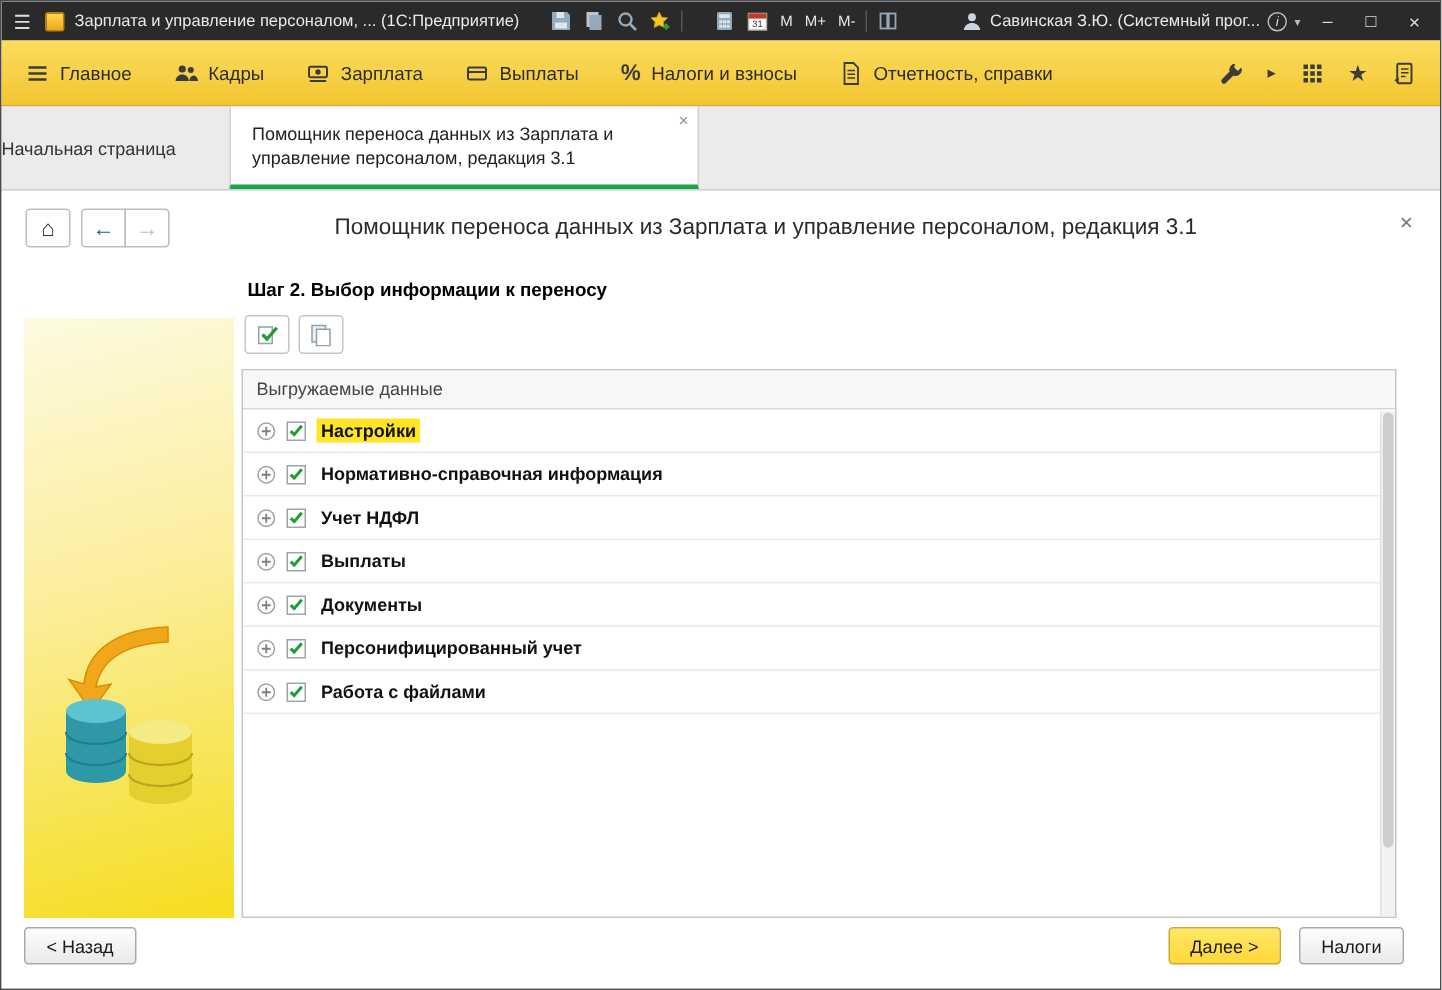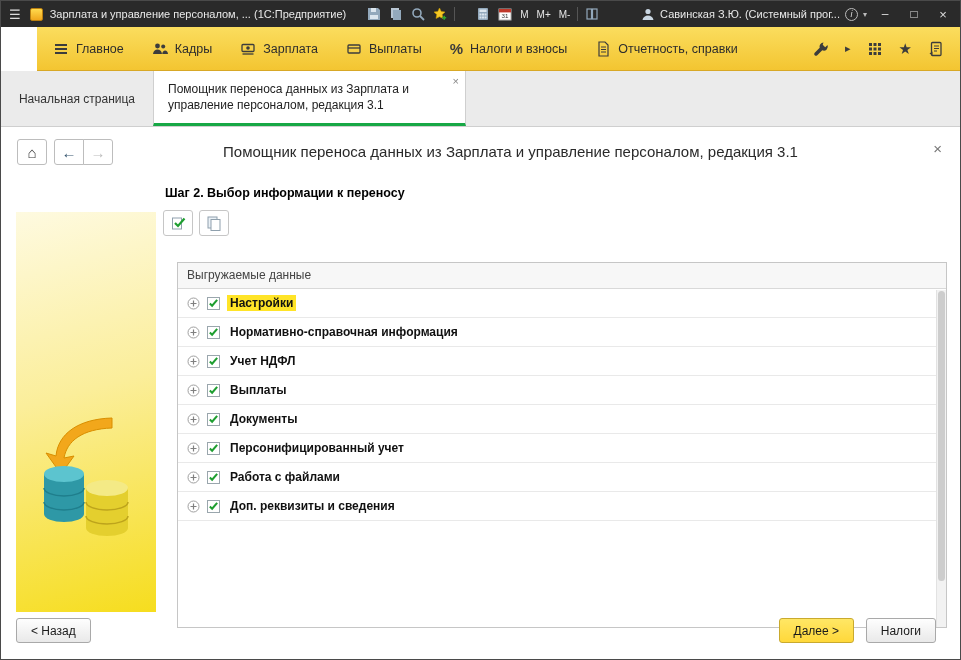--- a/index.html
+++ b/index.html
@@ -15,52 +15,52 @@
   .tb-sep{width:1px;height:14px;background:#555;}
   .i14{width:14px;height:14px;display:block;}
   .tb-mem{color:#e6e6e6;font-size:10px;cursor:pointer;}
   .tb-user{display:flex;align-items:center;gap:5px;margin-left:auto;white-space:nowrap;}
   .tb-info{width:13px;height:13px;border:1px solid #bbb;border-radius:50%;font-size:9px;display:flex;align-items:center;justify-content:center;color:#ddd;font-style:italic;}
   .tb-caret{font-size:8px;color:#bbb;}
   .winbtn{width:22px;text-align:center;font-size:12px;color:#ddd;cursor:pointer;}
   .winbtn.close{font-size:13px;}
 
   
-  .menubar{position:absolute;top:26px;left:0;right:0;height:44px;background:linear-gradient(#fbdd5e,#f3c531);border-bottom:1px solid #d8a826;display:flex;align-items:center;padding:0 16px;gap:28px;font-size:12.5px;color:#2d2d2d;margin-left:36px;}
+  .menubar{position:absolute;top:26px;left:0;right:0;height:44px;background:linear-gradient(#fbdd5e,#f3c531);border-bottom:1px solid #d8a826;display:flex;align-items:center;padding:0 16px;gap:28px;font-size:12.5px;color:#2d2d2d;}
   .mi{display:flex;align-items:center;gap:7px;cursor:pointer;}
   .i16{width:16px;height:16px;display:block;}
   .mb-right{margin-left:auto;display:flex;align-items:center;gap:16px;}
   .mb-star{font-size:15px;color:#3c3c3c;cursor:pointer;}
   .mb-chev{font-size:11px;color:#3c3c3c;cursor:pointer;}
   .mb-pct{font-size:15px;font-weight:bold;color:#3c3c3c;}
 
   
   .tabbar{position:absolute;top:70px;left:0;right:0;height:56px;background:#ebebeb;border-bottom:1px solid #cfcfcf;display:flex;align-items:stretch;}
-  .tab-home{width:152px;display:flex;align-items:center;justify-content:center;font-size:12px;color:#333;cursor:pointer;}
+  .tab-home{width:152px;display:flex;align-items:center;justify-content:flex-start;font-size:12px;color:#333;cursor:pointer;}
   .tab-active{width:313px;background:#fff;border-left:1px solid #cfcfcf;border-right:1px solid #cfcfcf;border-bottom:3px solid #17a845;position:relative;display:flex;align-items:center;padding:4px 22px 4px 14px;font-size:12px;color:#222;line-height:1.35;cursor:pointer;}
   .tab-close{position:absolute;top:3px;right:6px;font-size:11px;color:#888;cursor:pointer;}
 
   
   .main{position:absolute;top:127px;left:0;right:0;bottom:0;background:#fff;}
   .home-btn{position:absolute;left:16px;top:11px;width:30px;height:26px;border:1px solid #bdbdbd;border-radius:3px;background:#fff;display:flex;align-items:center;justify-content:center;font-size:15px;color:#333;cursor:pointer;}
   .nav-group{position:absolute;left:53px;top:11px;display:flex;}
   .nav-btn{width:30px;height:26px;border:1px solid #bdbdbd;background:#fff;display:flex;align-items:center;justify-content:center;font-size:15px;font-weight:bold;cursor:pointer;}
   .nav-btn.back{border-radius:3px 0 0 3px;color:#35546e;}
   .nav-btn.fwd{border-radius:0 3px 3px 0;margin-left:-1px;color:#bcbcbc;}
   .page-title{position:absolute;top:15px;left:120px;right:60px;text-align:center;font-size:15px;color:#2a2a2a;}
   .asst-close{position:absolute;top:12px;right:18px;font-size:15px;color:#777;cursor:pointer;}
   .step-title{position:absolute;top:58px;left:164px;font-size:12.5px;font-weight:bold;color:#000;}
 
   .tools{position:absolute;top:82px;left:162px;display:flex;gap:6px;}
   .tool-btn{width:30px;height:26px;border:1px solid #c6c6c6;border-radius:3px;background:#fff;display:flex;align-items:center;justify-content:center;cursor:pointer;}
 
   .side-panel{position:absolute;left:15px;top:84px;width:140px;height:400px;background:linear-gradient(165deg,#fefae0 0%,#fbee9a 45%,#f6dd1e 100%);}
   .db-art{position:absolute;left:18px;top:200px;width:104px;height:130px;}
 
-  .grid{position:absolute;left:160px;top:134px;width:770px;height:366px;border:1px solid #c6c6c6;background:#fff;overflow:hidden;margin-left:16px;}
+  .grid{position:absolute;left:160px;top:118px;width:770px;height:366px;border:1px solid #c6c6c6;background:#fff;overflow:hidden;}
   .grid-head{height:26px;line-height:25px;background:#f7f7f7;border-bottom:1px solid #d9d9d9;padding-left:9px;font-size:12px;color:#444;}
   .row{height:29px;display:flex;align-items:center;gap:7px;padding-left:9px;border-bottom:1px solid #e9e9e9;cursor:default;}
   .expand{width:13px;height:13px;display:flex;cursor:pointer;}
   .cb{width:13px;height:13px;border:1px solid #9aa6ad;background:#fff;display:flex;align-items:center;justify-content:center;cursor:pointer;}
   .rl{font-size:12px;color:#111;padding:1px 3px;font-weight:bold;}
   .rl.hl{background:#ffe428;}
   .vscroll{position:absolute;top:27px;right:0;bottom:0;width:10px;background:#f2f2f2;border-left:1px solid #e2e2e2;cursor:pointer;}
   .vthumb{position:absolute;top:1px;left:1px;width:7px;height:86%;background:#cdcdcd;border-radius:4px;}
 
   .btn{font-family:"Liberation Sans",sans-serif;font-size:12px;color:#1a1a1a;height:25px;padding:0 14px;border:1px solid #a9a9a9;border-radius:3px;background:linear-gradient(#fefefe,#e9e9e9);cursor:pointer;}
@@ -363,34 +363,20 @@
               <path d="M6.5 3.5v6M3.5 6.5h6" stroke="#808080" stroke-width="1.2"></path>
             </svg>
           </span>
         <span class="cb">
             <svg viewBox="0 0 12 12" width="12" height="12">
               <path d="M2 6.5L4.5 9 10 2.5" stroke="#1e9e30" stroke-width="2.2" fill="none"></path>
             </svg>
           </span>
         <span class="rl">Работа с файлами</span>
       </div>
-      <div class="row">
-        <span class="expand">
-            <svg viewBox="0 0 13 13" width="13" height="13">
-              <circle cx="6.5" cy="6.5" r="5.5" fill="#fff" stroke="#a0a0a0"></circle>
-              <path d="M6.5 3.5v6M3.5 6.5h6" stroke="#808080" stroke-width="1.2"></path>
-            </svg>
-          </span>
-        <span class="cb">
-            <svg viewBox="0 0 12 12" width="12" height="12">
-              <path d="M2 6.5L4.5 9 10 2.5" stroke="#1e9e30" stroke-width="2.2" fill="none"></path>
-            </svg>
-          </span>
-        <span class="rl">Доп. реквизиты и сведения</span>
-      </div>
 
       <div class="vscroll">
         <div class="vthumb"></div>
       </div>
     </div>
 
     <button class="btn back-btn">&lt; Назад</button>
     <button class="btn next-btn">Далее &gt;</button>
     <button class="btn cancel-btn">Налоги</button>
   </div>

